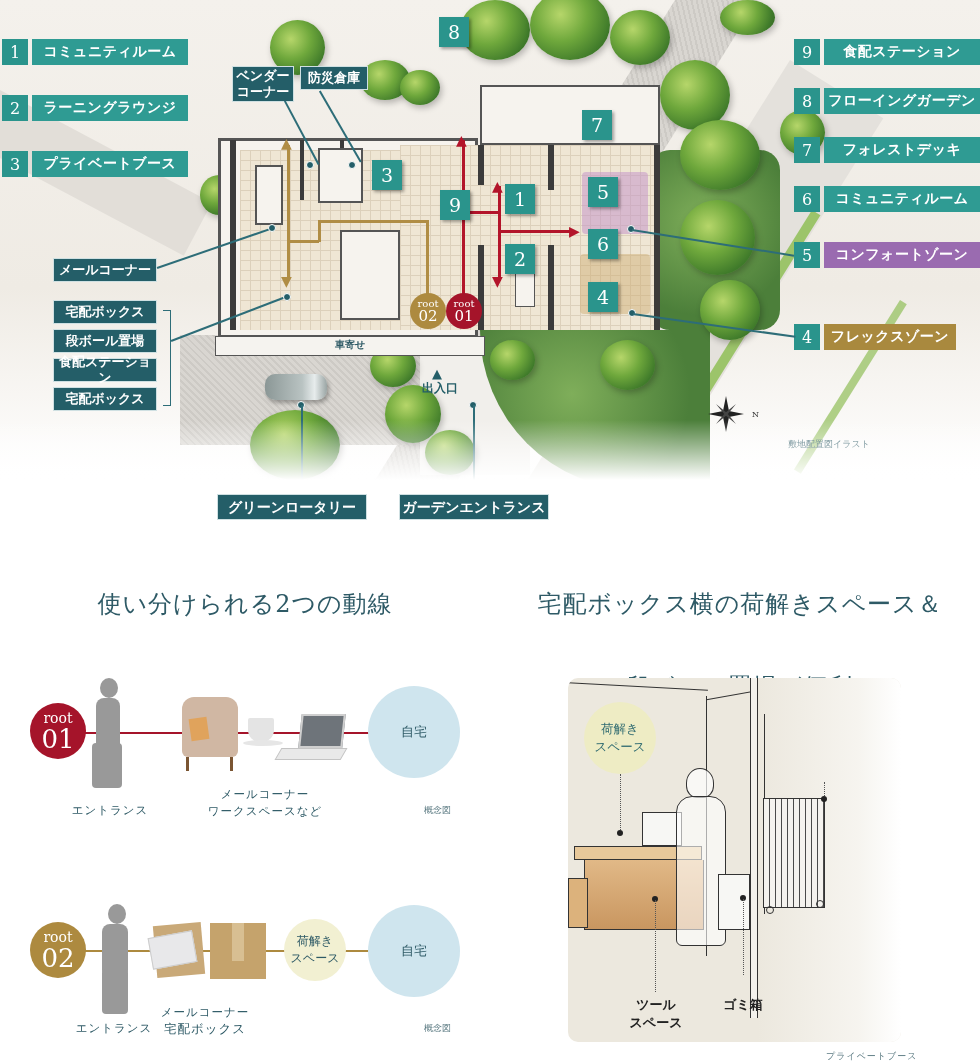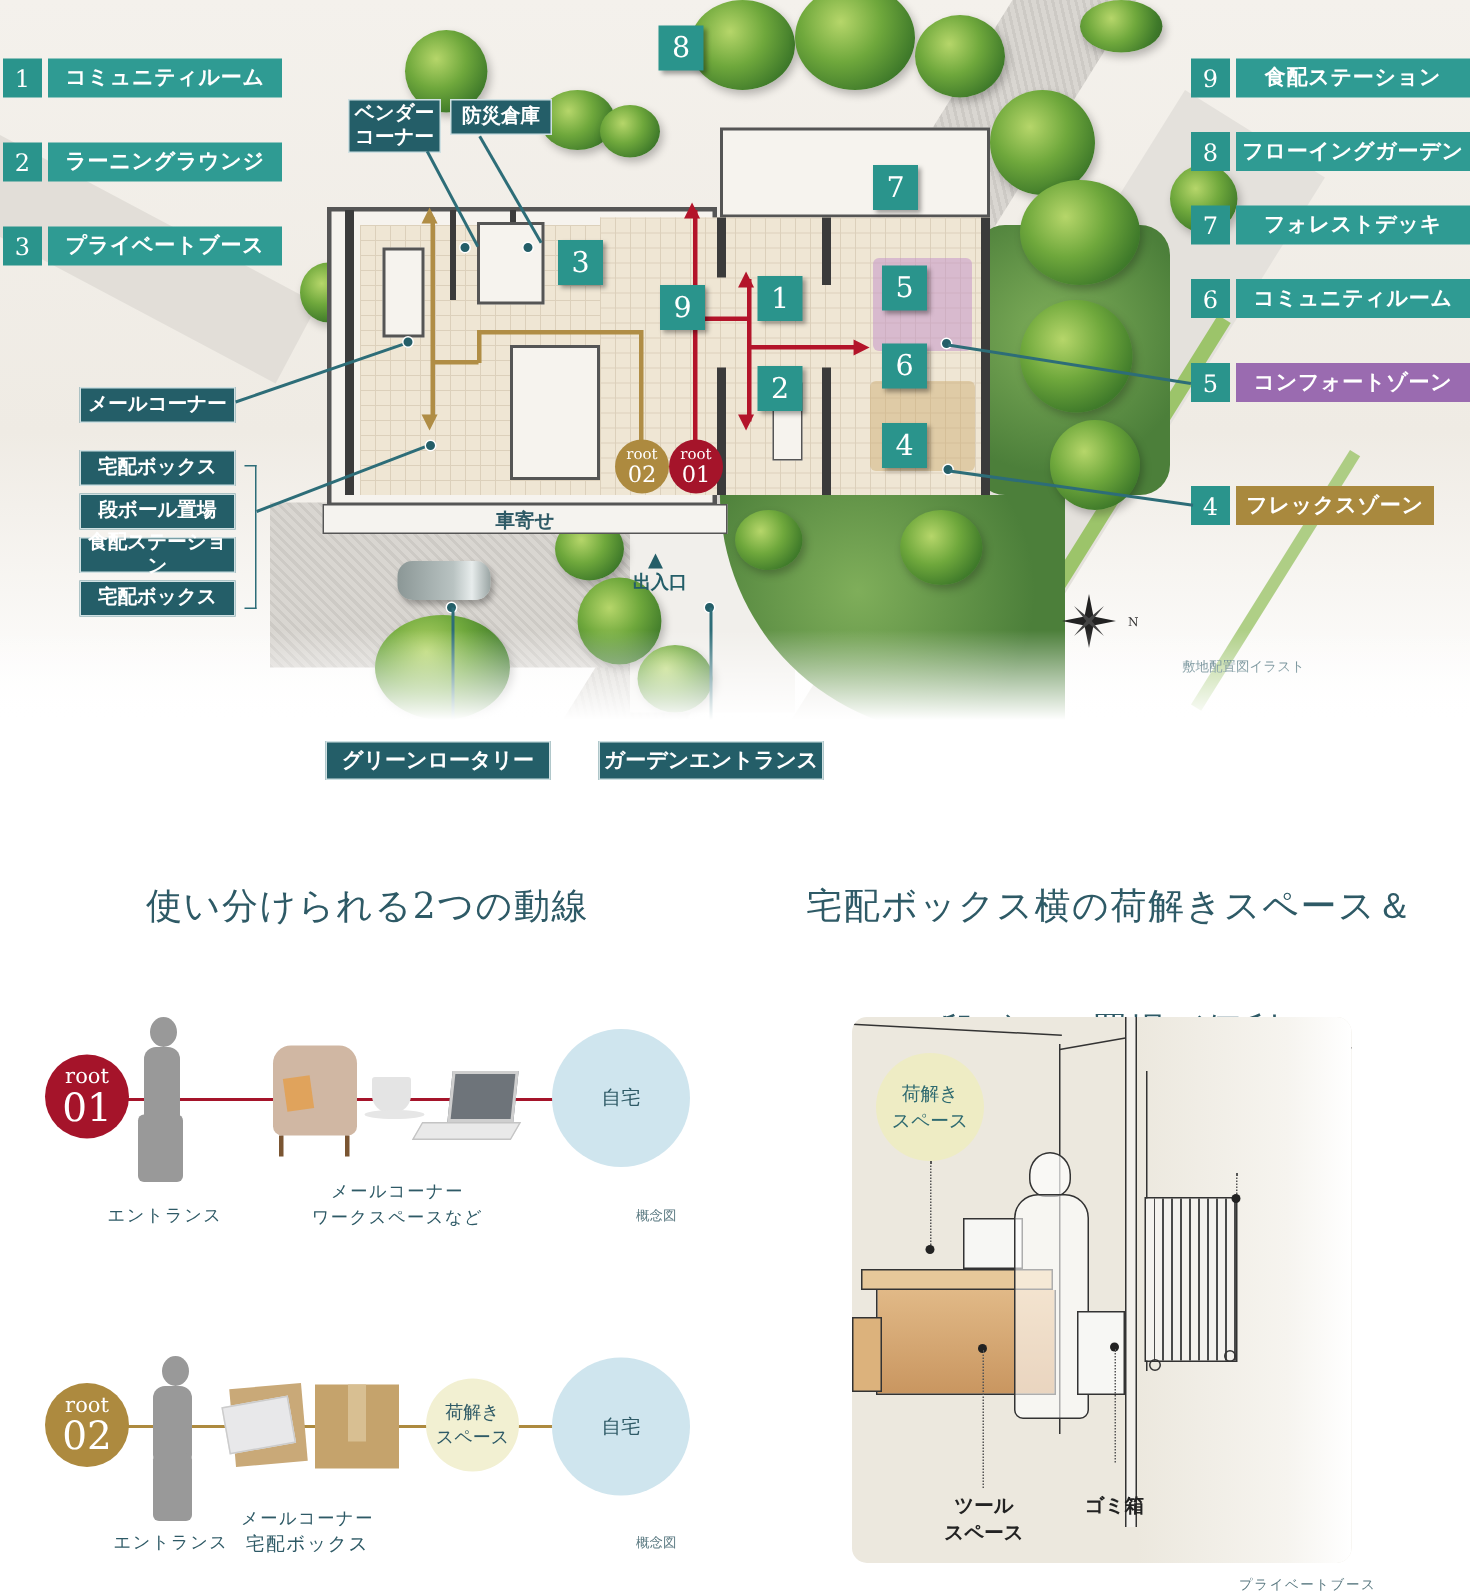--- a/index.html
+++ b/index.html
@@ -128,21 +128,21 @@
   <div class="wall" style="left:478px;top:245px;width:6px;height:85px;"></div>
   <div class="wall" style="left:548px;top:145px;width:6px;height:45px;"></div>
   <div class="wall" style="left:548px;top:245px;width:6px;height:85px;"></div>
   <div class="wall" style="left:654px;top:145px;width:6px;height:185px;"></div>
   <div class="building" style="left:515px;top:255px;width:20px;height:52px;border-width:1px;"></div>
 
   <div class="zone-purple" style="left:582px;top:172px;width:66px;height:62px;"></div>
   <div class="zone-tan" style="left:580px;top:254px;width:70px;height:60px;"></div>
 
   <div class="building" style="left:215px;top:336px;width:270px;height:20px;border-width:1px;background:#f5f3ef;"></div>
-  <div class="abs" style="left:215px;top:338px;width:270px;text-align:center;font-size:13px;color:#2e5a66;font-weight:bold;">車寄せ</div>
+  <div class="abs" style="left:215px;top:338px;width:270px;text-align:center;font-size:10px;color:#2e5a66;font-weight:bold;">車寄せ</div>
 
   <div class="car" style="left:265px;top:374px;"></div>
 
   <div class="red-line" style="left:462px;top:140px;width:3px;height:160px;"></div>
   <div class="red-line" style="left:462px;top:211px;width:38px;height:3px;"></div>
   <div class="red-line" style="left:498px;top:186px;width:3px;height:95px;"></div>
   <div class="red-line" style="left:498px;top:230px;width:75px;height:3px;"></div>
   <div class="abs" style="left:456px;top:133px;color:#b3142a;font-size:14px;line-height:1;">▲</div>
   <div class="abs" style="left:492px;top:179px;color:#b3142a;font-size:14px;line-height:1;">▲</div>
   <div class="abs" style="left:492px;top:274px;color:#b3142a;font-size:14px;line-height:1;">▼</div>

